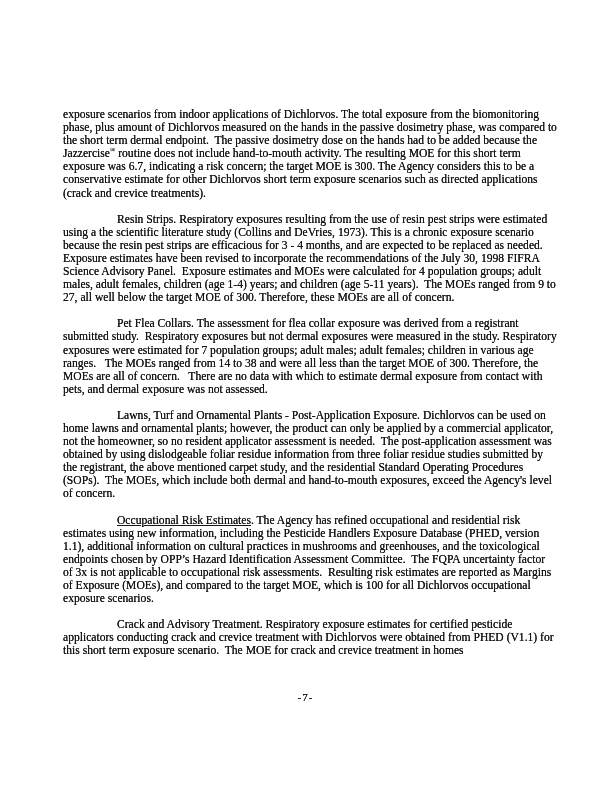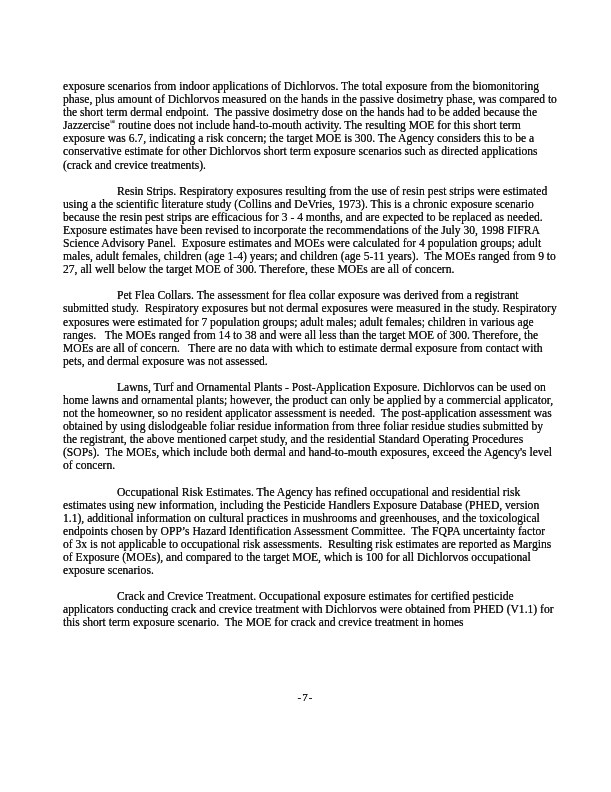--- a/index.html
+++ b/index.html
@@ -25,24 +25,26 @@
   .content p {
     margin: 0 0 13px 0;
     font-size: 11.6px;
     line-height: 13.1px;
     text-indent: 54px;
     white-space: pre-wrap;
     text-shadow: 0 0 0.3px currentColor; 
   }
   .content p.continuation {
     text-indent: 0;
+    margin-top: 28px;
   }
   .lead-italic {
   }
   .lead-underline {
+    text-decoration: underline;
   }
   .sup {
     vertical-align: super;
     font-size: 7px;
     line-height: 0;
   }
   .pagenum {
     position: absolute;
     top: 691px;
     left: 0;
@@ -62,18 +64,18 @@
     <p class="continuation"><span>exposure scenarios from indoor applications of Dichlorvos. The total exposure from the biomonitoring phase, plus amount of Dichlorvos measured on the hands in the passive dosimetry phase, was compared to the short term dermal endpoint.  The passive dosimetry dose on the hands had to be added because the Jazzercise</span><span class="sup">®</span><span> routine does not include hand-to-mouth activity. The resulting MOE for this short term exposure was 6.7, indicating a risk concern; the target MOE is 300. The Agency considers this to be a conservative estimate for other Dichlorvos short term exposure scenarios such as directed applications (crack and crevice treatments).</span></p>
 
     <p><span class="lead-italic">Resin Strips.</span><span> Respiratory exposures resulting from the use of resin pest strips were estimated using a the scientific literature study (Collins and DeVries, 1973). This is a chronic exposure scenario because the resin pest strips are efficacious for 3 - 4 months, and are expected to be replaced as needed.  Exposure estimates have been revised to incorporate the recommendations of the July 30, 1998 FIFRA Science Advisory Panel.  Exposure estimates and MOEs were calculated for 4 population groups; adult males, adult females, children (age 1-4) years; and children (age 5-11 years).  The MOEs ranged from 9 to 27, all well below the target MOE of 300. Therefore, these MOEs are all of concern.</span></p>
 
     <p><span class="lead-italic">Pet Flea Collars.</span><span> The assessment for flea collar exposure was derived from a registrant submitted study.  Respiratory exposures but not dermal exposures were measured in the study. Respiratory exposures were estimated for 7 population groups; adult males; adult females; children in various age ranges.   The MOEs ranged from 14 to 38 and were all less than the target MOE of 300. Therefore, the MOEs are all of concern.   There are no data with which to estimate dermal exposure from contact with pets, and dermal exposure was not assessed.</span></p>
 
     <p><span class="lead-italic">Lawns, Turf and Ornamental Plants - Post-Application Exposure.</span><span> Dichlorvos can be used on home lawns and ornamental plants; however, the product can only be applied by a commercial applicator, not the homeowner, so no resident applicator assessment is needed.  The post-application assessment was obtained by using dislodgeable foliar residue information from three foliar residue studies submitted by the registrant, the above mentioned carpet study, and the residential Standard Operating Procedures (SOPs).  The MOEs, which include both dermal and hand-to-mouth exposures, exceed the Agency's level of concern.</span></p>
 
     <p><span class="lead-underline">Occupational Risk Estimates</span><span>. The Agency has refined occupational and residential risk estimates using new information, including the Pesticide Handlers Exposure Database (PHED, version 1.1), additional information on cultural practices in mushrooms and greenhouses, and the toxicological endpoints chosen by OPP’s Hazard Identification Assessment Committee.  The FQPA uncertainty factor of 3x is not applicable to occupational risk assessments.  Resulting risk estimates are reported as Margins of Exposure (MOEs), and compared to the target MOE, which is 100 for all Dichlorvos occupational exposure scenarios.</span></p>
 
-    <p><span class="lead-italic">Crack and Crevice Treatment.</span><span> Occupational exposure estimates for certified pesticide applicators conducting crack and crevice treatment with Dichlorvos were obtained from PHED (V1.1) for this short term exposure scenario.  The MOE for crack and crevice treatment in homes</span></p>
+    <p><span class="lead-italic">Crack and Advisory Treatment.</span><span> Respiratory exposure estimates for certified pesticide applicators conducting crack and crevice treatment with Dichlorvos were obtained from PHED (V1.1) for this short term exposure scenario.  The MOE for crack and crevice treatment in homes</span></p>
 
   </div>
 
   <div class="pagenum">-7-</div>
 </div>
 
 </body></html>

